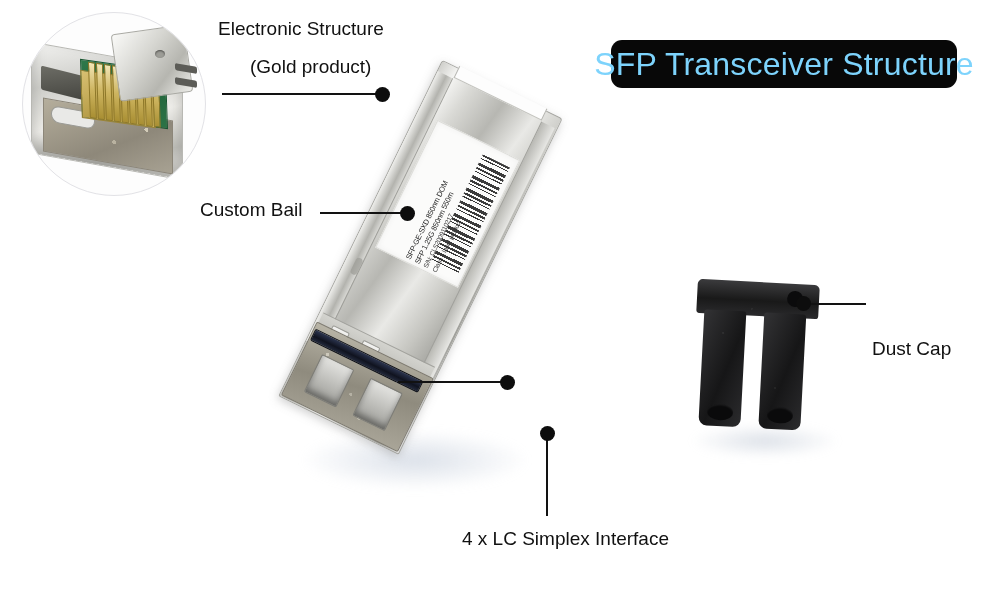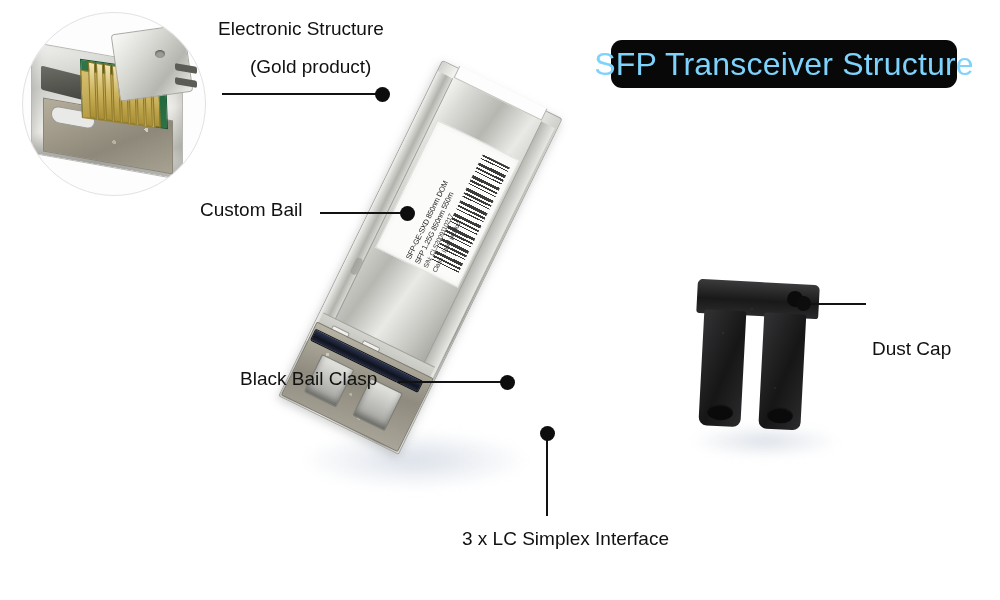--- a/index.html
+++ b/index.html
@@ -475,25 +475,24 @@
 
   <div class="anno" style="left:218px; top:18px;">Electronic Structure</div>
   <div class="anno sub" style="left:250px; top:56px;">(Gold product)</div>
   <div class="leader h" style="left:222px; top:93px; width:158px;"></div>
   <div class="dot" style="left:375px; top:87px; width:15px; height:15px;"></div>
 
   <div class="anno" style="left:200px; top:199px;">Custom Bail</div>
   <div class="leader h" style="left:320px; top:212px; width:86px;"></div>
   <div class="dot" style="left:400px; top:206px; width:15px; height:15px;"></div>
 
-  <div class="anno" style="left:240px; top:368px;">Black Bail Clasp</div>
   <div class="leader h" style="left:398px; top:381px; width:108px;"></div>
   <div class="dot" style="left:500px; top:375px; width:15px; height:15px;"></div>
 
-  <div class="anno" style="left:462px; top:528px;">3 x LC Simplex Interface</div>
+  <div class="anno" style="left:462px; top:528px;">4 x LC Simplex Interface</div>
   <div class="leader v" style="left:546px; top:438px; height:78px;"></div>
   <div class="dot" style="left:540px; top:426px; width:15px; height:15px;"></div>
 
   <div class="anno" style="left:872px; top:290px;margin-top:48px;">Dust Cap</div>
   <div class="leader h" style="left:806px; top:303px; width:60px;"></div>
   <div class="dot" style="left:796px; top:296px; width:15px; height:15px;"></div>
 
 </div>
 
 </body></html>

